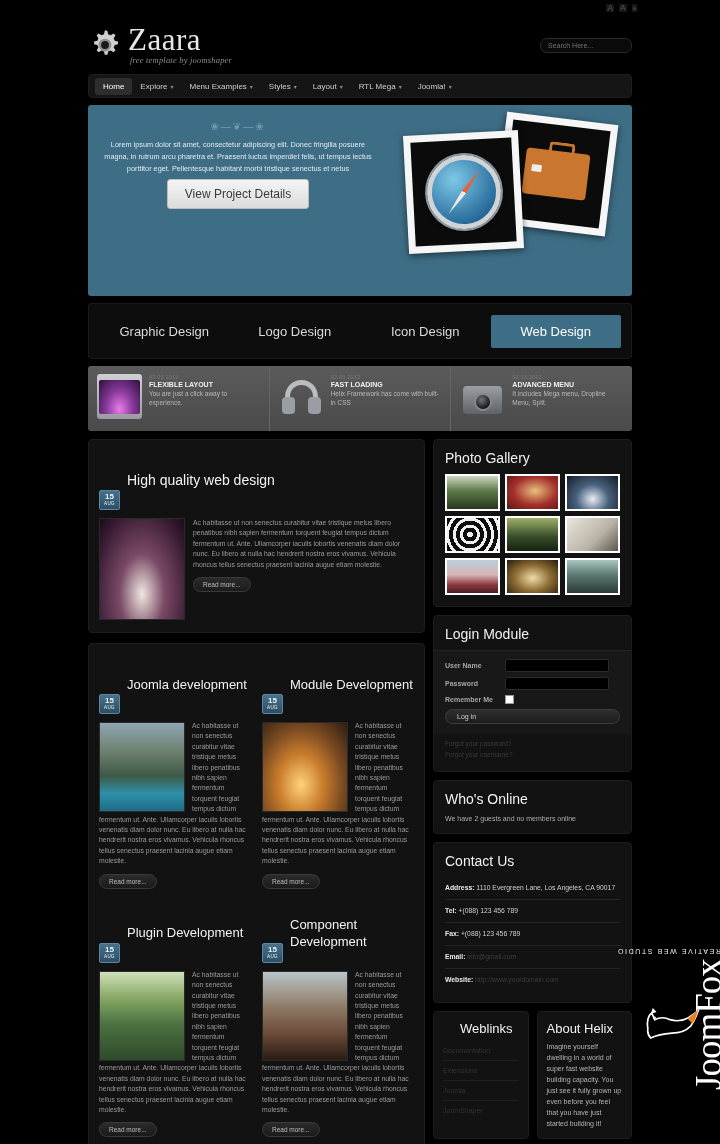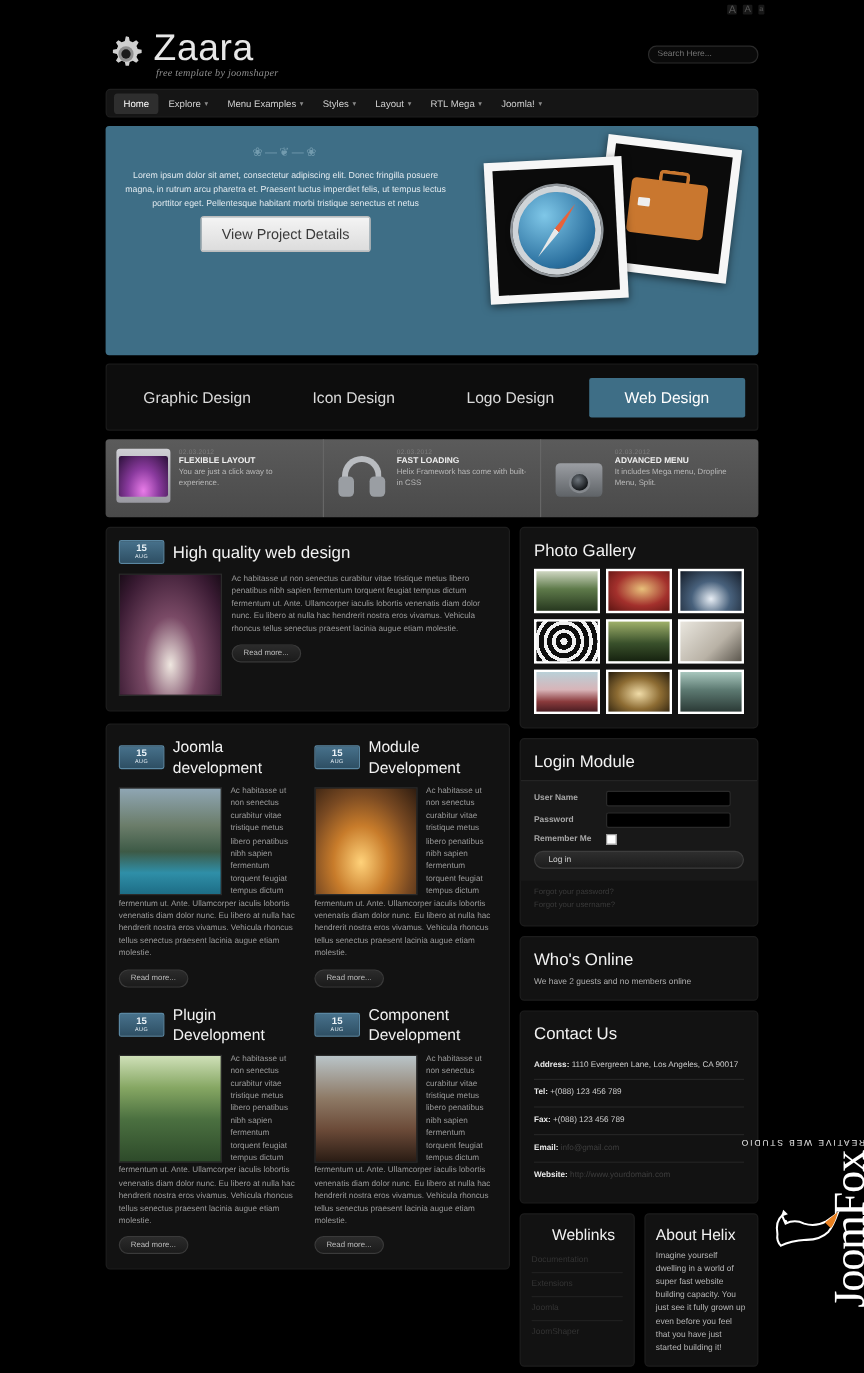--- a/index.html
+++ b/index.html
@@ -30,21 +30,21 @@
     align-items: center; justify-content: space-between;
   }
   .logo-wrap { display: flex; align-items: center; gap: 6px; }
   .gear {
     width: 34px; height: 34px; position: relative;
     flex: none;
   }
   .gear svg { display: block; }
   .logo-text { display: flex; flex-direction: column; line-height: 1; }
   .logo-name {
-    font-family: Liberation Sans, sans-serif;
+    font-family: Liberation Serif, serif;
     font-size: 31px; color: #e7e7e7; letter-spacing: 0.5px;
     line-height: 30px;
   }
   .logo-tag {
     font-family: "Liberation Serif", serif;
     font-style: italic; font-size: 8.5px; color: #8c8c8c;
     margin-top: 1px; margin-left: 2px; letter-spacing: .2px;
   }
   .search-box {
     width: 92px; height: 15px; border: 1px solid #2b2b2b;
@@ -183,26 +183,27 @@
   .col-main { width: 337px; }
   .col-side { width: 199px; }
 
   .panel {
     background: #121212; border: 1px solid #1d1d1d; border-radius: 4px;
   }
   .article-box { padding: 10px 10px 12px; margin-bottom: 10px; }
 
   .art-head { display: flex; align-items: center; gap: 7px; }
   .datebadge {
-    width: 38px; height: 20px; flex: none;
+    width: 21px; height: 20px; flex: none;
     background: linear-gradient(#47718b,#2e4f64);
     border: 1px solid #5a87a2; border-radius: 2px;
     color: #eaf2f7; text-align: center;
     display: flex; flex-direction: column; justify-content: center;
     line-height: 1;
+    margin-top: 40px;
   }
   .datebadge .d { font-size: 8px; font-weight: bold; }
   .datebadge .m { font-size: 4.5px; letter-spacing: .4px; margin-top: 1px; }
   .art-title {
     font-size: 14px; color: #f2f2f2; font-weight: normal; line-height: 17px;
   }
   .art-title.small { font-size: 13px; }
 
   .art-body { display: flex; gap: 8px; margin-top: 8px; }
   .thumb { flex: none; border: 1px solid #2a2a2a; }
@@ -359,22 +360,22 @@
             <div class="compass">
               <div class="needle"></div>
             </div>
           </div>
       </div>
     </div>
   </div>
 
   <div class="tabsection" id="tabs">
       <div class="tab">Graphic Design</div>
+      <div class="tab">Logo Design</div>
       <div class="tab">Icon Design</div>
-      <div class="tab">Logo Design</div>
       <div class="tab active">Web Design</div>
     </div>
 
   <div class="features" id="features">
       <div class="feature">
         <div class="fimg monitor">
           <i></i>
           <b></b>
         </div>
         <div class="ftext">

